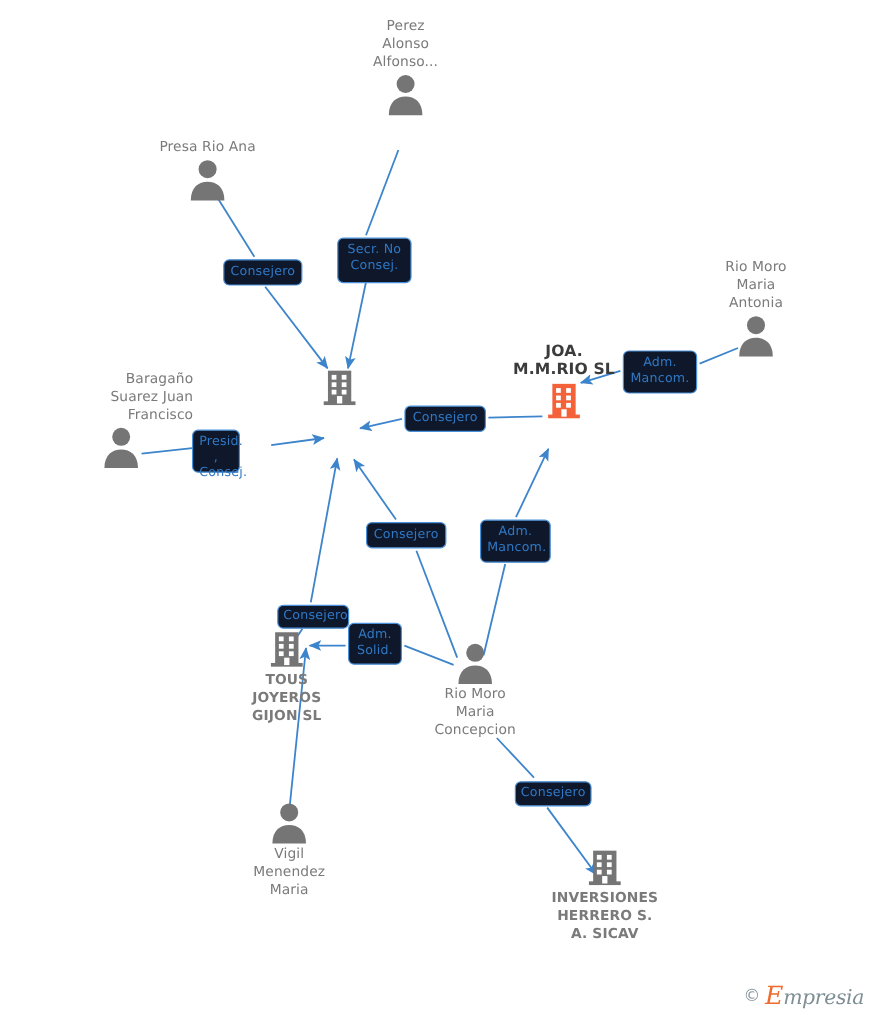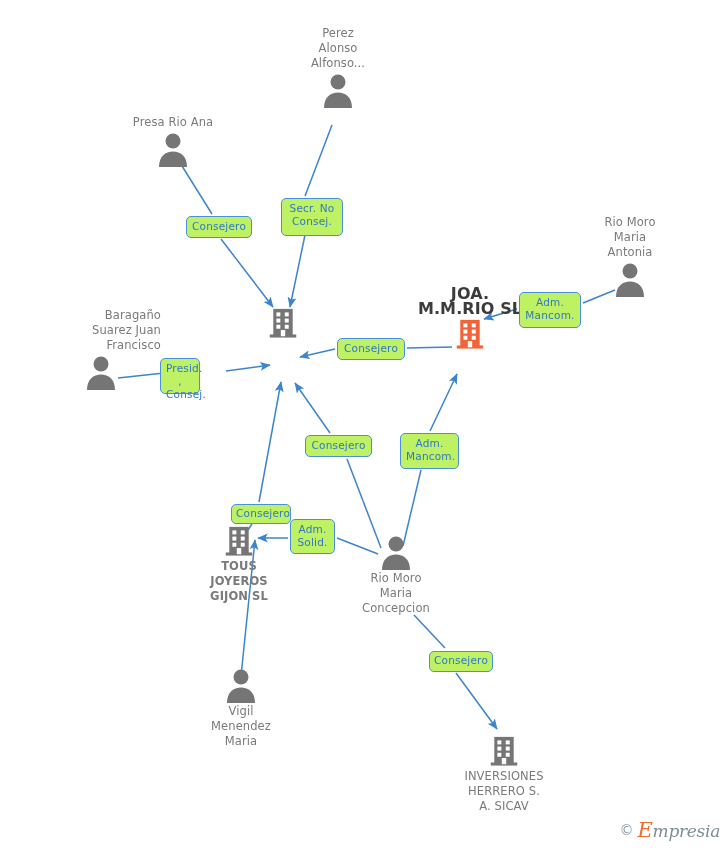--- a/index.html
+++ b/index.html
@@ -39,32 +39,32 @@
     line-height: 15px;
     white-space: pre-line;
     letter-spacing: 0.1px;
   }
   .node.company .label {
     color: #7a7a7a;
   }
   .node.focus .label {
     color: #3b3b3b;
     font-weight: bold;
-    font-size: 16px;
+    font-size: 13px;
   }
   .node .glyph {
     display: block;
     margin: 0 auto;
     width: 34px;
     height: 36px;
   }
   .node.person .label { margin-bottom: 2px; }
   .rel {
     position: absolute;
-    background: #bef264;
+    background: #0f172a;
     border: 1.3px solid #4a90d9;
     border-radius: 5px;
     color: #2f78c4;
     font-size: 10.5px;
     line-height: 13px;
     text-align: center;
     padding: 3px 5px;
     white-space: pre-line;
     box-sizing: border-box;
     letter-spacing: 0.2px;
@@ -134,21 +134,21 @@
       <path d="M378,554 L337,538"></path>
       <path d="M288,538 L258,538" marker-end="url(#arrow)"></path>
 
       <path d="M241,676 L255,540" marker-end="url(#arrow)"></path>
 
       <path d="M414,615 L445,648"></path>
       <path d="M456,673 L497,729" marker-end="url(#arrow)"></path>
     </g>
   </svg>
 
-  <div class="node person" style="left:338px; top:26px;">
+  <div class="node person" style="left:338px; top:14px;">
     <div class="label">Perez
 Alonso
 Alfonso...</div>
     <svg class="glyph" viewBox="0 0 34 36">
       <circle cx="17" cy="9" r="7.5" fill="#757575"></circle>
       <path d="M3,35 C3,24 9.5,19.5 17,19.5 C24.5,19.5 31,24 31,35 Z" fill="#757575"></path>
     </svg>
   </div>
 
   <div class="node person" style="left:173px; top:103px;margin-top:12px;">
@@ -239,21 +239,21 @@
   <div class="node person" style="left:241px; top:668px;">
     <svg class="glyph" viewBox="0 0 34 36">
       <circle cx="17" cy="9" r="7.5" fill="#757575"></circle>
       <path d="M3,35 C3,24 9.5,19.5 17,19.5 C24.5,19.5 31,24 31,35 Z" fill="#757575"></path>
     </svg>
     <div class="label">Vigil
 Menendez
 Maria</div>
   </div>
 
-  <div class="node company" style="left:504px; top:733px;">
+  <div class="node company" style="left:504px; top:705px;font-weight:bold;">
     <svg class="glyph" viewBox="0 0 34 36" style="width:30px;height:36px;">
       <rect x="6" y="2" width="22" height="31" fill="#757575"></rect>
       <rect x="2" y="31" width="30" height="3.5" fill="#757575"></rect>
       <rect x="9.5" y="6" width="4.5" height="4.5" fill="#ffffff"></rect>
       <rect x="19" y="6" width="4.5" height="4.5" fill="#ffffff"></rect>
       <rect x="9.5" y="13" width="4.5" height="4.5" fill="#ffffff"></rect>
       <rect x="19" y="13" width="4.5" height="4.5" fill="#ffffff"></rect>
       <rect x="9.5" y="20" width="4.5" height="4.5" fill="#ffffff"></rect>
       <rect x="19" y="20" width="4.5" height="4.5" fill="#ffffff"></rect>
       <rect x="14.5" y="26" width="5" height="7" fill="#ffffff"></rect>

